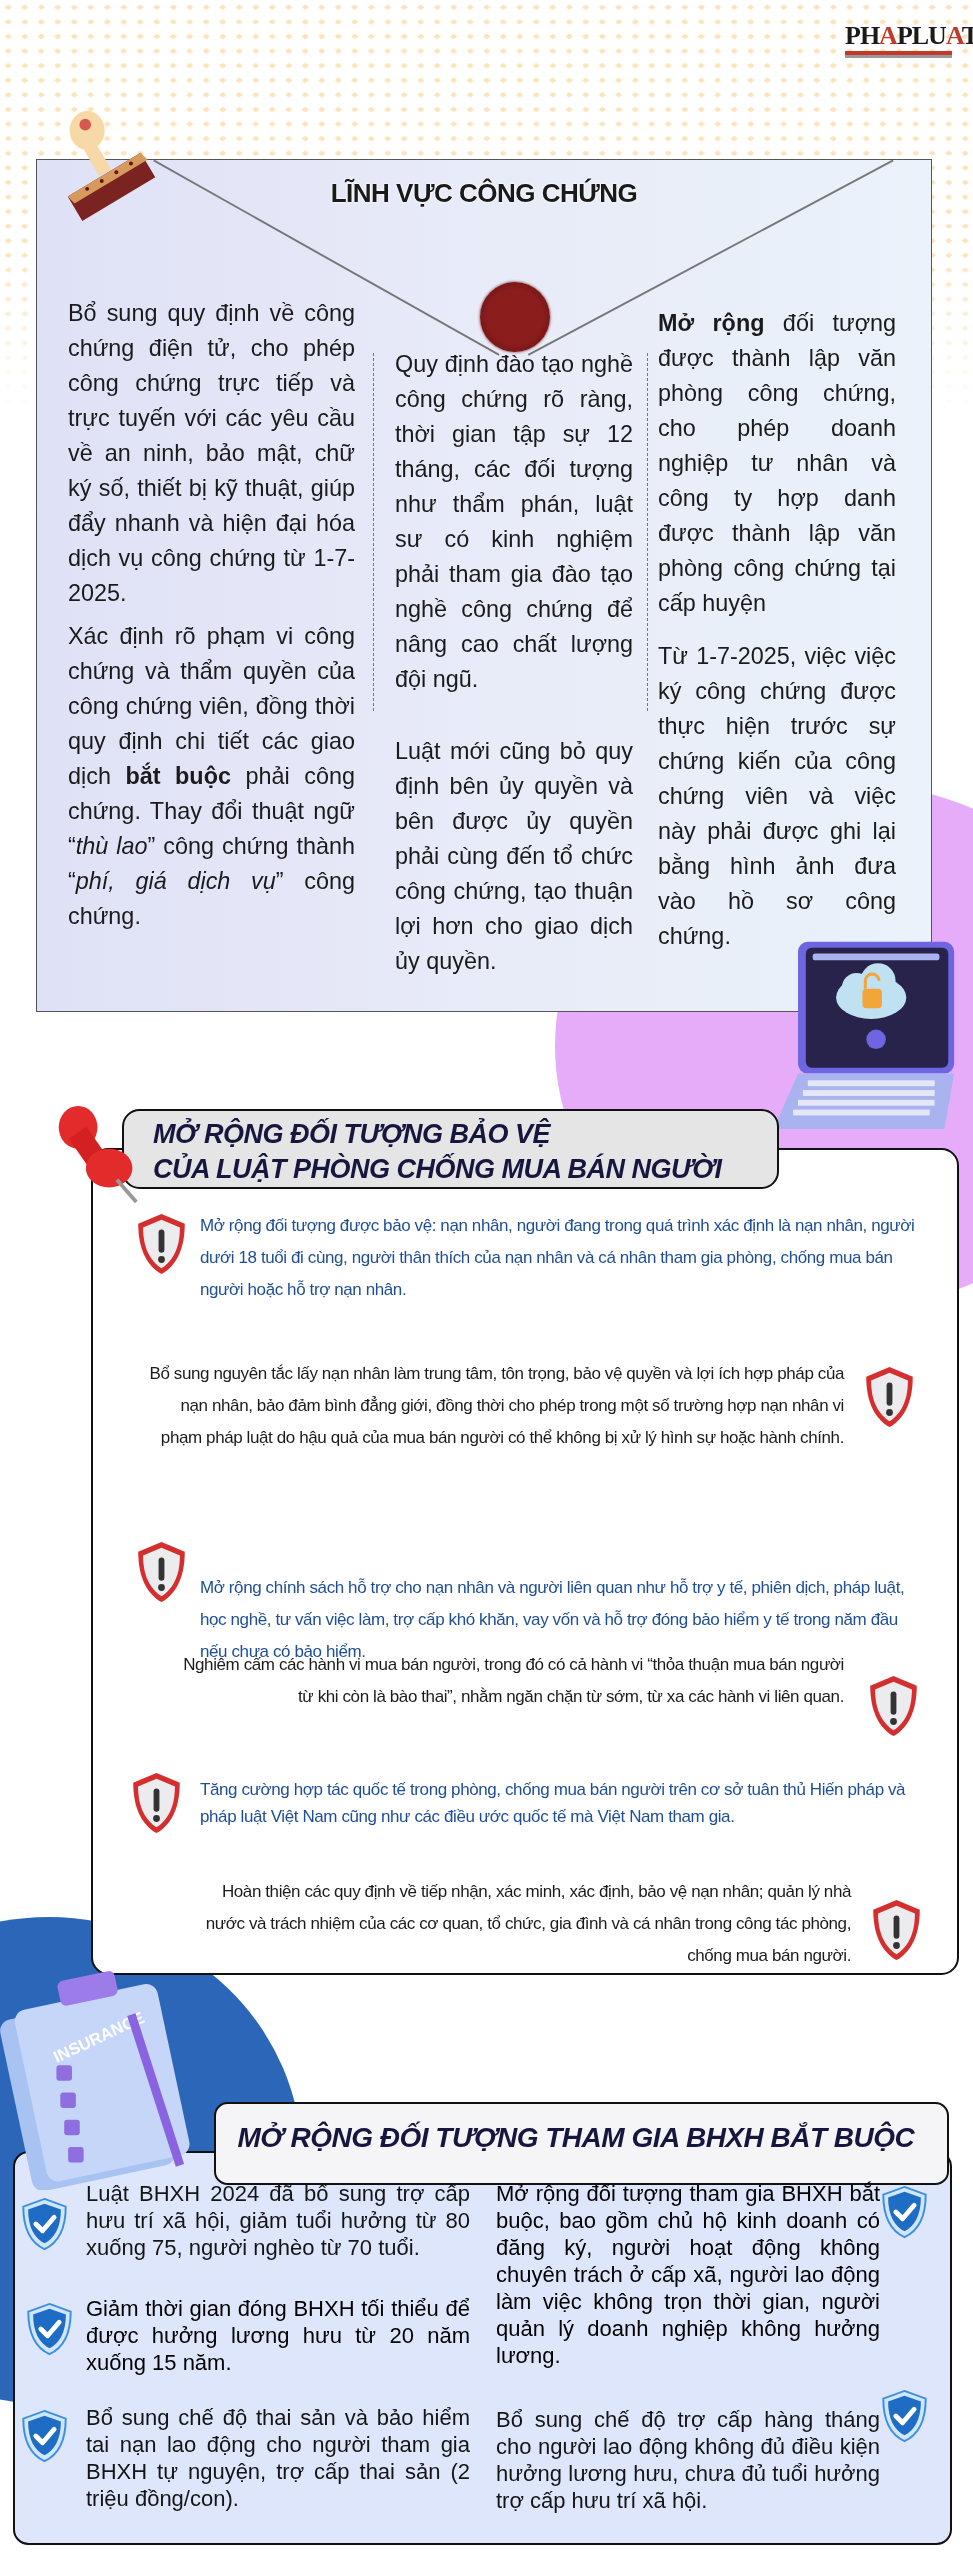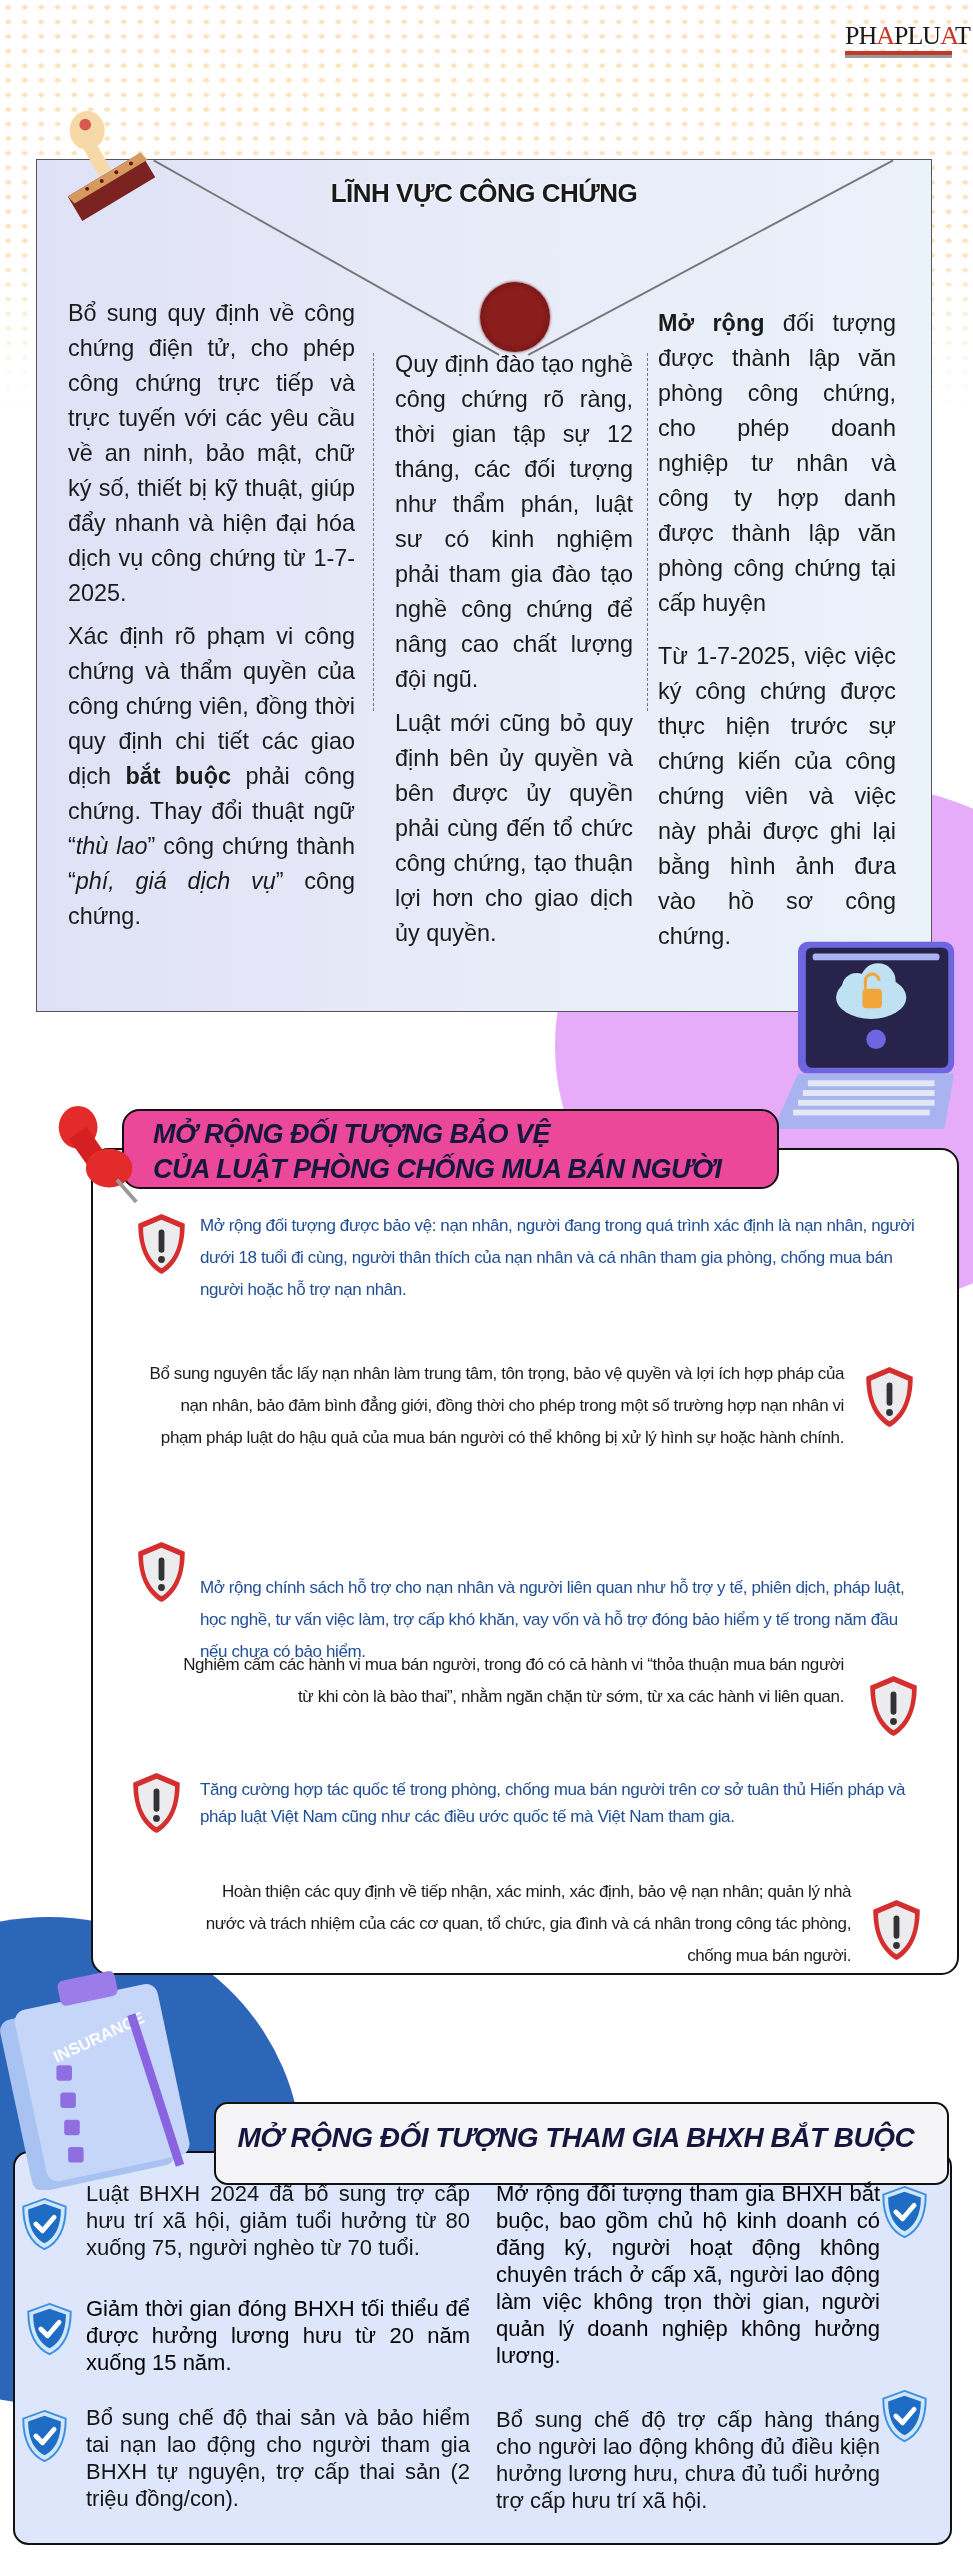--- a/index.html
+++ b/index.html
@@ -2,21 +2,21 @@
 <html><head>
 <meta charset="utf-8">
 <style>
   html,body{margin:0;padding:0;}
   body{width:973px;height:2576px;position:relative;overflow:hidden;background:#ffffff;font-family:"Liberation Sans",sans-serif;}
   .dots{position:absolute;left:0;top:0;width:973px;height:409px;
     background-image:radial-gradient(ellipse 4.9px 3.4px at center,#fbe3b8 60%,transparent 62%);
     background-size:16.5px 14.6px;opacity:.95;}
   .dots-fade{position:absolute;left:0;top:243px;width:973px;height:175px;background:linear-gradient(to bottom,rgba(255,255,255,0),#fff);}
   .logo{position:absolute;left:845px;top:21.4px;width:107px;height:37px;}
-  .logo .txt{font-family:"Liberation Serif",serif;font-weight:normal;font-size:26px;letter-spacing:-1px;color:#1a1a1a;line-height:29px;}
+  .logo .txt{font-family:"Liberation Serif",serif;font-weight:bold;font-size:26px;letter-spacing:-1px;color:#1a1a1a;line-height:29px;}
   .logo .txt .a{color:#c0392b;}
   .logo .bar{height:3.9px;background:#c0392b;margin-top:1px;}
   .logo .bar2{height:2.9px;background:#999;}
 
   
   .envelope{position:absolute;left:36px;top:159px;width:896px;height:853px;border:1.9px solid #555;
     background:linear-gradient(90deg,#dfe1f6 0%,#e8ebf8 50%,#eaf2fa 100%);box-sizing:border-box;}
   .envelope svg.flap{position:absolute;left:0;top:0;}
   .env-title{position:absolute;left:0;width:100%;top:14.6px;text-align:center;font-family:"Liberation Sans",sans-serif;font-weight:bold;
     font-size:26px;line-height:37px;color:#1a1a1a;letter-spacing:-0.5px;text-shadow:0 0 1.9px #fff,0 0 2.9px #fff;}
@@ -28,21 +28,21 @@
   .col2{left:358px;top:187px;width:238px;}
   .col3{left:621px;top:146px;width:238px;}
   .dash{position:absolute;border-left:1.9px dashed #777;}
   .stamp{position:absolute;left:58px;top:109px;width:107px;height:112px;}
   .laptop{position:absolute;left:759px;top:934px;width:200px;height:200px;}
   .purple{position:absolute;left:555px;top:783px;width:584px;height:526px;border-radius:50%;background:#e6acfa;}
   .bluecirc{position:absolute;left:-204px;top:1917px;width:506px;height:487px;border-radius:50%;background:#2c66b8;}
 
   
   .tbox{position:absolute;left:91px;top:1148px;width:868px;height:827px;border:2.9px solid #111;border-radius:17.5px;background:#fff;box-sizing:border-box;}
-  .thead{position:absolute;left:122px;top:1109px;width:657px;height:80px;border:2.9px solid #111;border-radius:17.5px;background:#ec4899;box-sizing:border-box;}
+  .thead{position:absolute;left:122px;top:1109px;width:657px;height:80px;border:2.9px solid #111;border-radius:17.5px;background:#e5e5e5;box-sizing:border-box;}
   .thead .t{position:absolute;left:29px;top:5.8px;font-weight:bold;font-style:italic;font-size:27px;line-height:35px;color:#16163f;letter-spacing:-0.5px;}
   .pin{position:absolute;left:49px;top:1100px;width:97px;height:107px;}
   .titem{position:absolute;font-size:17px;line-height:32px;letter-spacing:-0.4px;}
   .titem.blue{color:#1f4e96;text-align:left;}
   .titem.dark{color:#1b1b1b;text-align:right;}
   .warn{position:absolute;width:51px;height:64px;}
 
   
   .bhead{position:absolute;left:214px;top:2102px;width:735px;height:83px;border:2.9px solid #111;border-radius:13.6px;background:#f5f5f7;box-sizing:border-box;}
   .bhead .t{position:absolute;left:21.4px;top:15.6px;font-weight:bold;font-style:italic;font-size:28px;line-height:35px;color:#16163f;letter-spacing:-0.5px;}
@@ -79,21 +79,21 @@
 
   <div class="dash" style="left:336px;top:193px;height:358px;"></div>
   <div class="dash" style="left:610px;top:193px;height:358px;"></div>
 
   <div class="col col1">
     <p>Bổ sung quy định về công chứng điện tử, cho phép công chứng trực tiếp và trực tuyến với các yêu cầu về an ninh, bảo mật, chữ ký số, thiết bị kỹ thuật, giúp đẩy nhanh và hiện đại hóa dịch vụ công chứng từ 1-7-2025.</p>
     <p style="margin-top:7.8px"><span>Xác định rõ phạm vi công chứng và thẩm quyền của công chứng viên, đồng thời quy định chi tiết các giao dịch </span><b>bắt buộc</b><span> phải công chứng. Thay đổi thuật ngữ “</span><i>thù lao</i><span>” công chứng thành “</span><i>phí, giá dịch vụ</i><span>” công chứng.</span></p>
   </div>
   <div class="col col2">
     <p>Quy định đào tạo nghề công chứng rõ ràng, thời gian tập sự 12 tháng, các đối tượng như thẩm phán, luật sư có kinh nghiệm phải tham gia đào tạo nghề công chứng để nâng cao chất lượng đội ngũ.</p>
-    <p style="margin-top:9px">Luật mới cũng bỏ quy định bên ủy quyền và bên được ủy quyền phải cùng đến tổ chức công chứng, tạo thuận lợi hơn cho giao dịch ủy quyền.</p>
+    <p style="margin-top:37px">Luật mới cũng bỏ quy định bên ủy quyền và bên được ủy quyền phải cùng đến tổ chức công chứng, tạo thuận lợi hơn cho giao dịch ủy quyền.</p>
   </div>
   <div class="col col3">
     <p><b>Mở rộng</b><span> đối tượng được thành lập văn phòng công chứng, cho phép doanh nghiệp tư nhân và công ty hợp danh được thành lập văn phòng công chứng tại cấp huyện</span></p>
     <p style="margin-top:17.5px">Từ 1-7-2025, việc việc ký công chứng được thực hiện trước sự chứng kiến của công chứng viên và việc này phải được ghi lại bằng hình ảnh đưa vào hồ sơ công chứng.</p>
   </div>
 </div>
 
 <svg class="stamp" viewBox="0 0 110 115">
   <ellipse cx="30" cy="22" rx="18" ry="20" fill="#f7d9a8"></ellipse>
   <circle cx="28" cy="16" r="6" fill="#d6584e"></circle>

